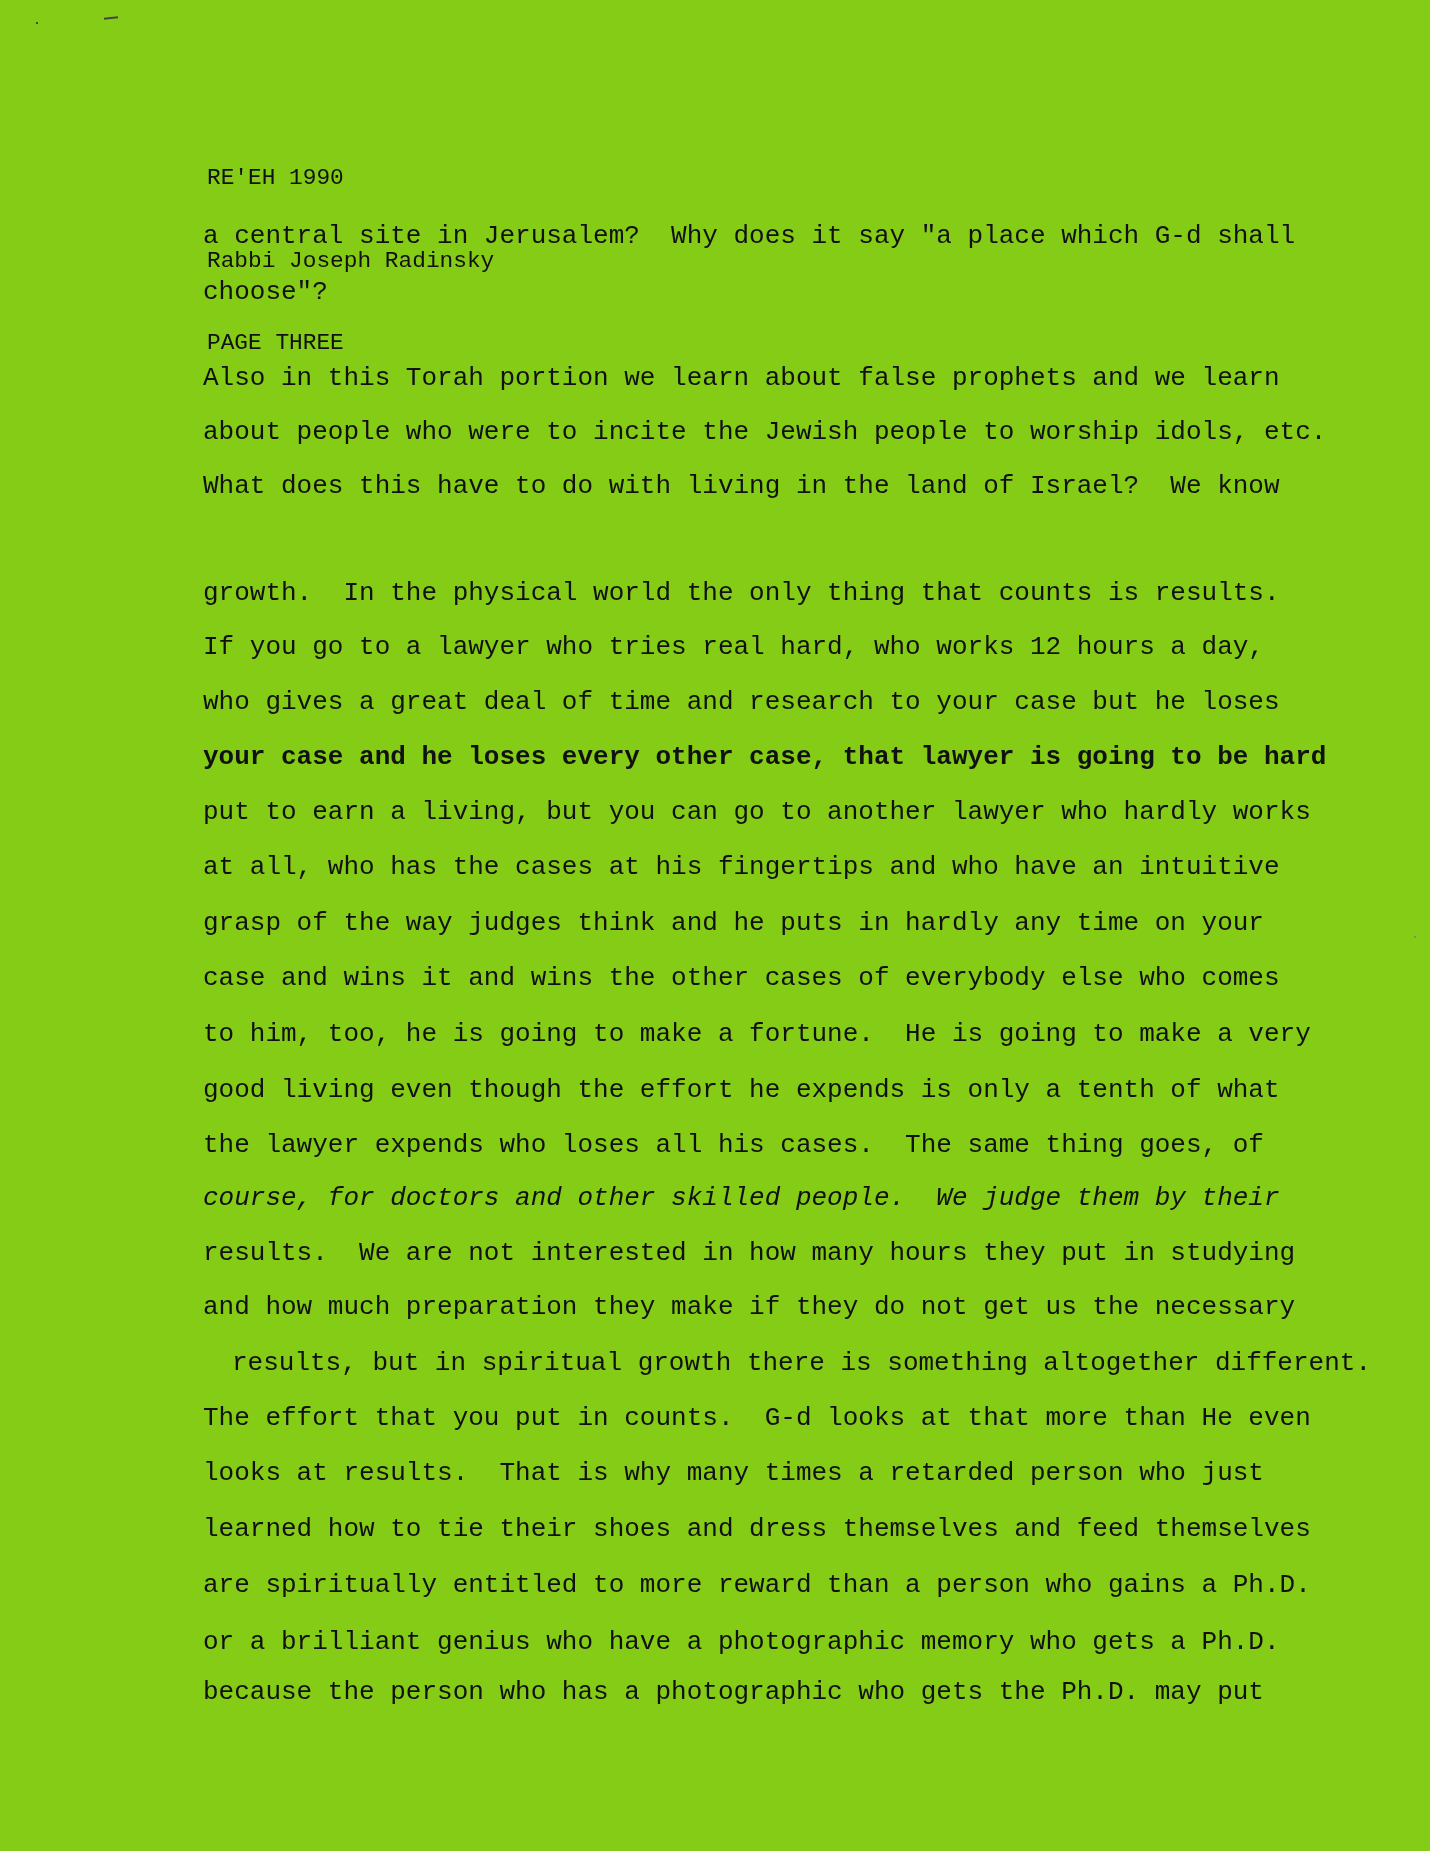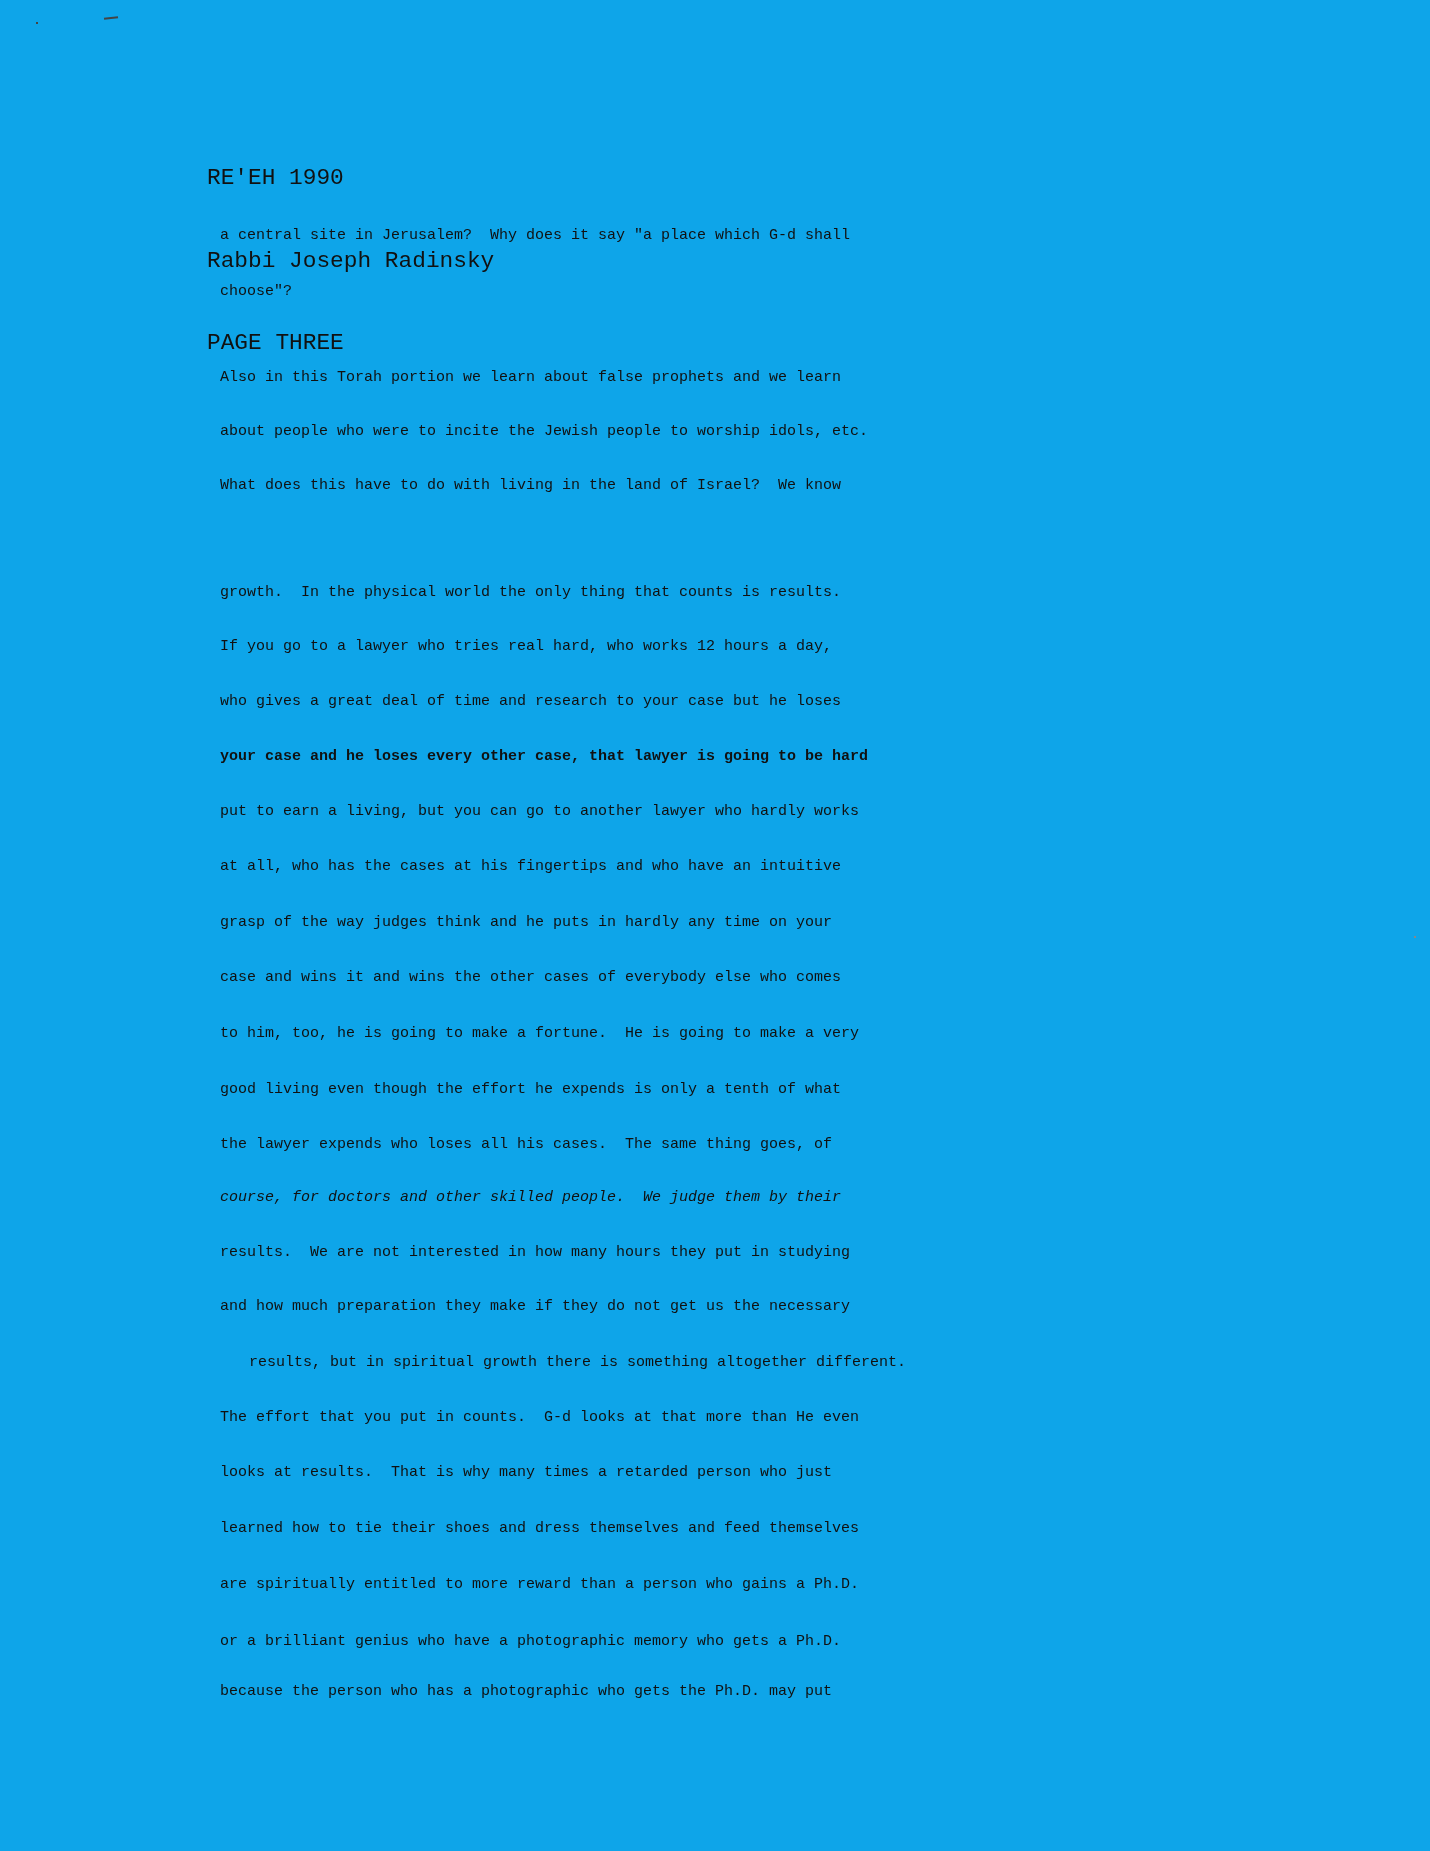--- a/index.html
+++ b/index.html
@@ -13,21 +13,21 @@
       position: relative;
       overflow: hidden;
       color: #111111;
     }
     .page {
       position: absolute;
       left: 0;
       top: 0;
       width: 1430px;
       height: 1851px;
-      background: #0ea5e9;
+      background: #84cc16;
     }
     .artifact {
       position: absolute;
       background: #444444;
     }
     .artifact.dot1 { left: 36px; top: 22px; width: 2px; height: 2px; }
     .artifact.dash { left: 104px; top: 17px; width: 14px; height: 2px; transform: rotate(-6deg); }
     .artifact.dot2 { left: 1414px; top: 936px; width: 2px; height: 2px; background: #888888; }
 
     .header {
@@ -36,23 +36,23 @@
       top: 110px;
       font-family: "Liberation Mono", "DejaVu Sans Mono", monospace;
       font-size: 22.8px;
       line-height: 27.5px;
       white-space: pre;
     }
     .header div { height: 27.5px; }
 
     .body-text {
       position: absolute;
-      left: 220px;
+      left: 203px;
       font-family: "Liberation Mono", "DejaVu Sans Mono", monospace;
-      font-size: 15px;
+      font-size: 26px;
       white-space: pre;
       letter-spacing: 0px;
     }
     .line {
       position: absolute;
       left: 0;
       height: 30px;
       line-height: 30px;
     }
   </style>

